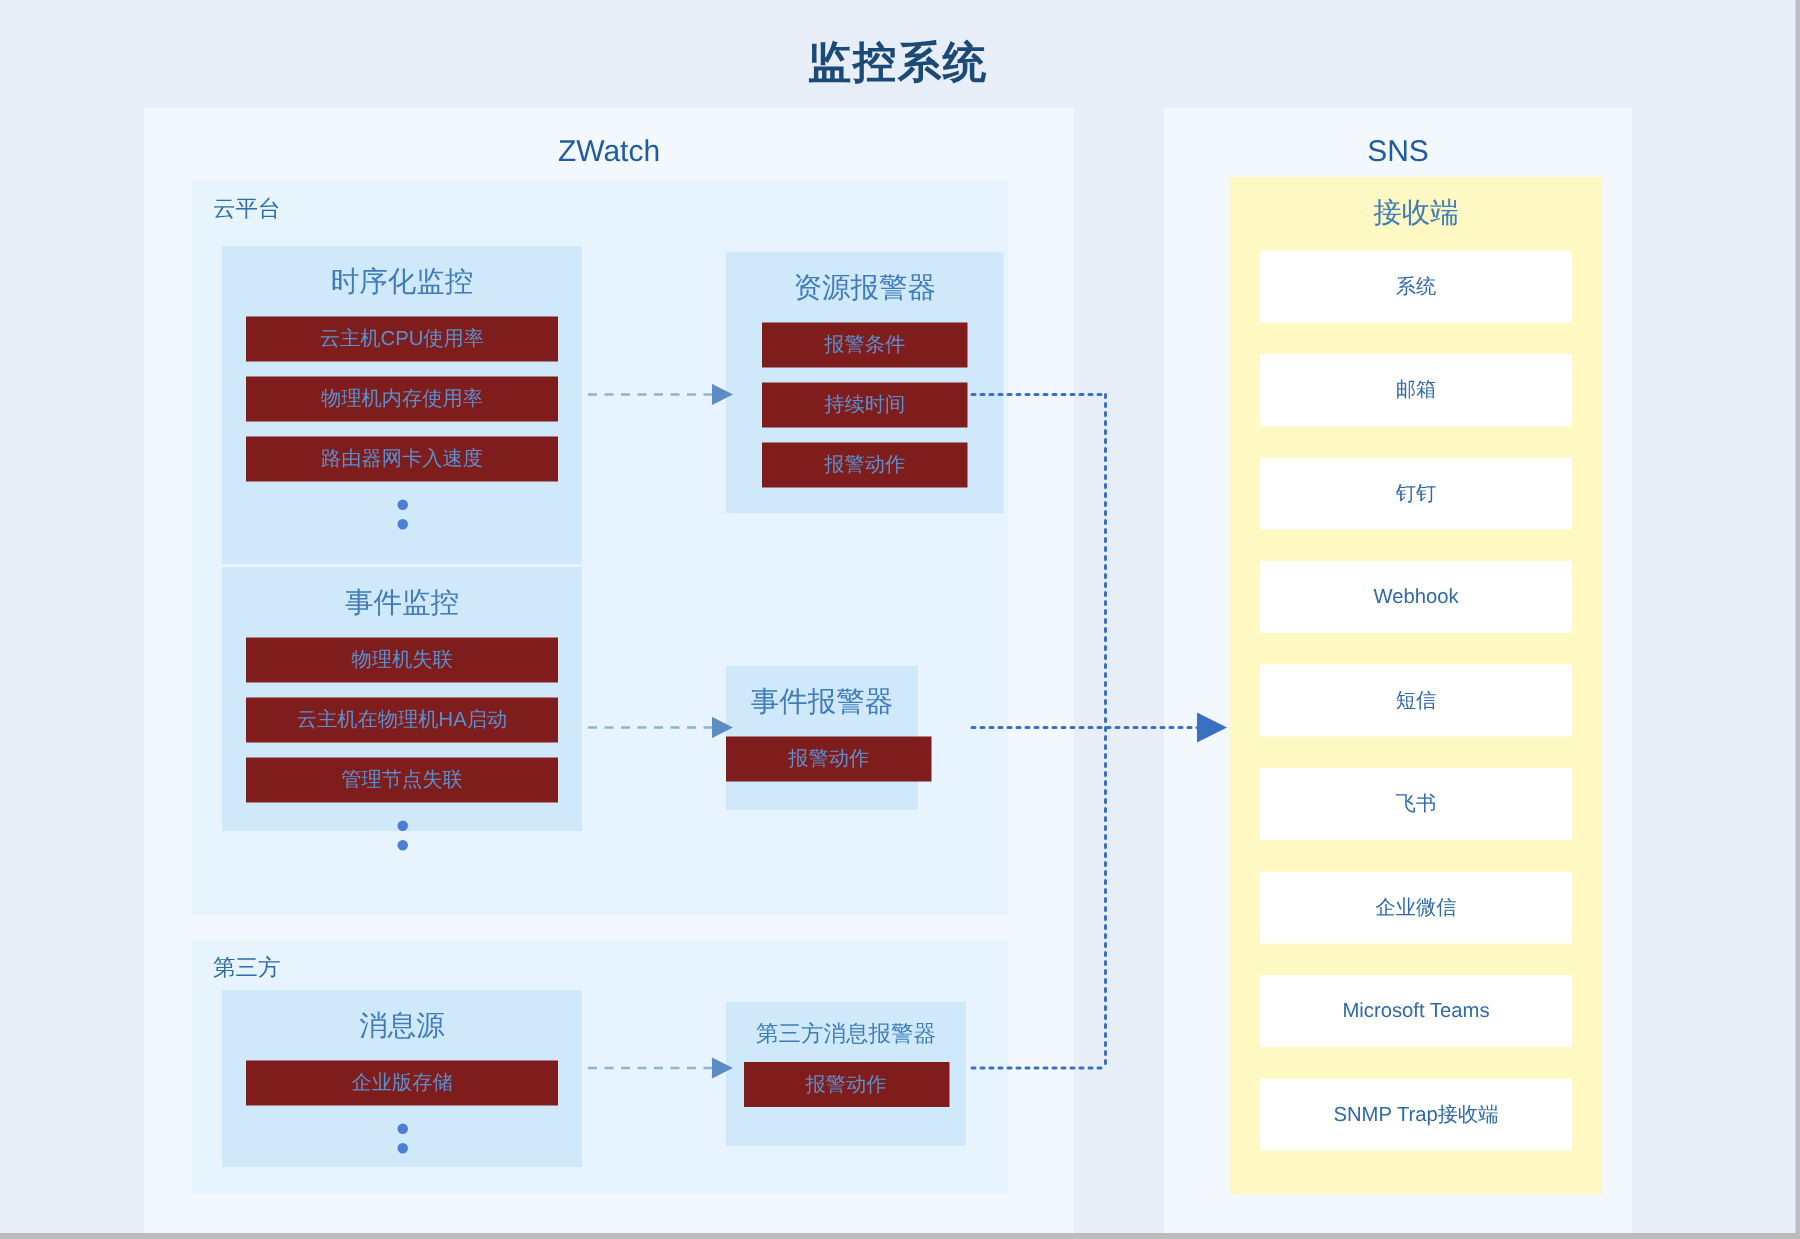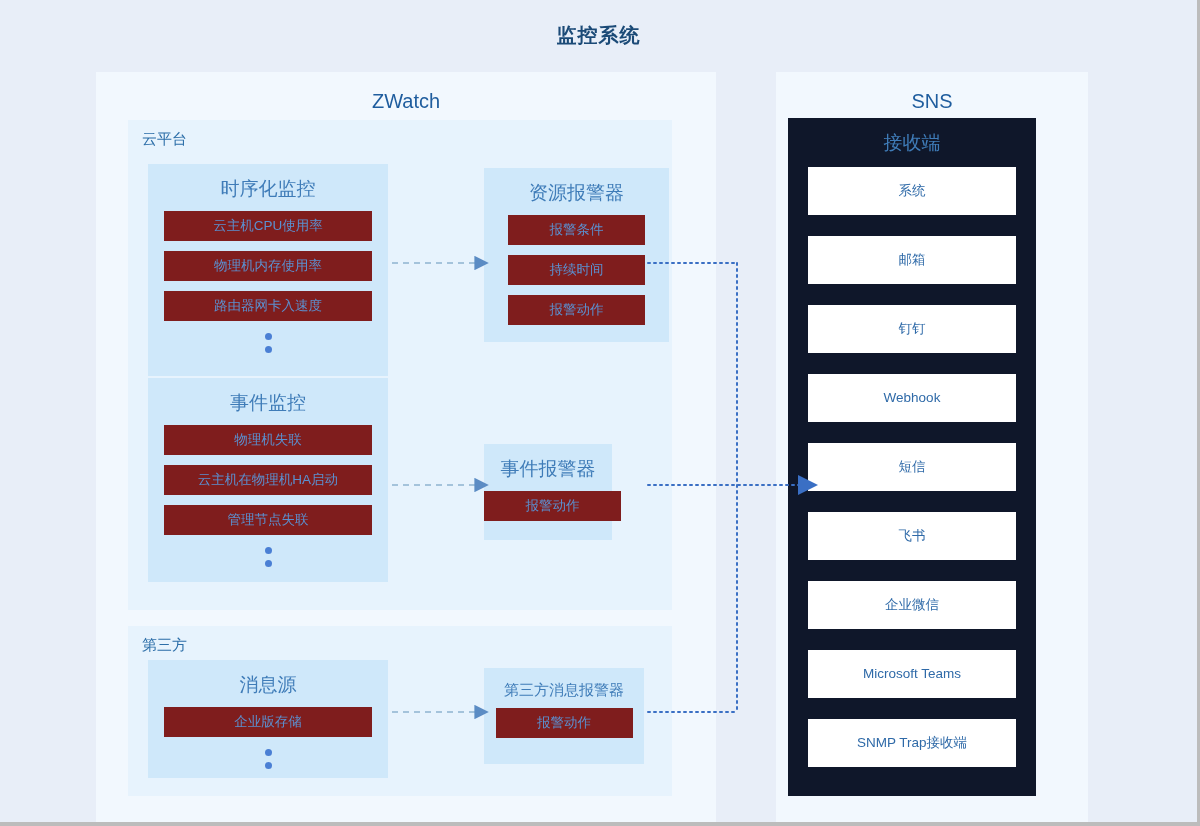--- a/index.html
+++ b/index.html
@@ -25,21 +25,21 @@
     height: 822px;
   }
 
   
   .page-title {
     position: absolute;
     left: 0;
     top: 22px;
     width: 1197px;
     text-align: center;
-    font-size: 20px;
+    font-size: 29px;
     font-weight: bold;
     color: #1b4a77;
     letter-spacing: 1px;
   }
 
   
   .panel-outer {
     position: absolute;
     background: #f2f8fe;
   }
@@ -114,31 +114,31 @@
     display: block;
     width: 7px;
     height: 7px;
     border-radius: 50%;
     background: #4a7fd4;
     margin: 0 auto 6px auto;
   }
 
   
   #box-metric  { left: 148px; top: 164px; width: 240px; height: 212px; }
-  #box-event   { left: 148px; top: 378px; width: 240px; height: 204px; }
+  #box-event   { left: 148px; top: 378px; width: 240px; height: 176px; }
   #box-source  { left: 148px; top: 660px; width: 240px; height: 118px; }
 
   #box-res-alarm   { left: 484px; top: 168px; width: 185px; height: 174px; }
   #box-evt-alarm   { left: 484px; top: 444px; width: 128px; height: 96px; }
   #box-third-alarm { left: 484px; top: 668px; width: 160px; height: 96px; }
 
   
   #box-receivers {
-    left: 788px; top: 118px; width: 248px; height: 678px;
-    background: #0f172a;
+    left: 820px; top: 118px; width: 248px; height: 678px;
+    background: #fef9c3;
   }
   #box-receivers .box-title {
     font-size: 19px;
     margin-top: 14px;
     margin-bottom: 12px;
     color: #3f7cb8;
   }
   .receiver {
     background: #ffffff;
     color: #2f6aa8;

